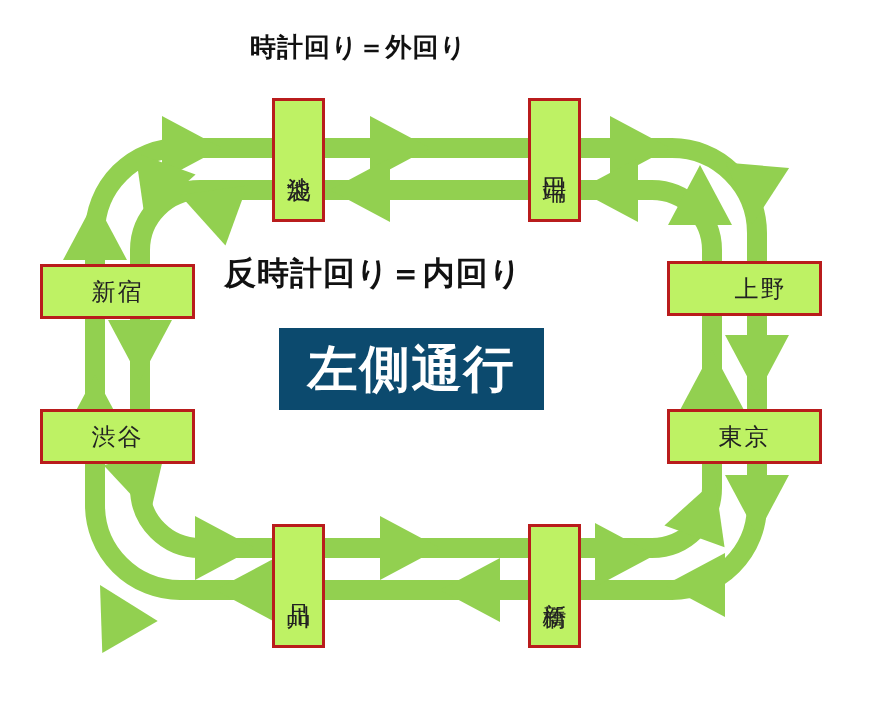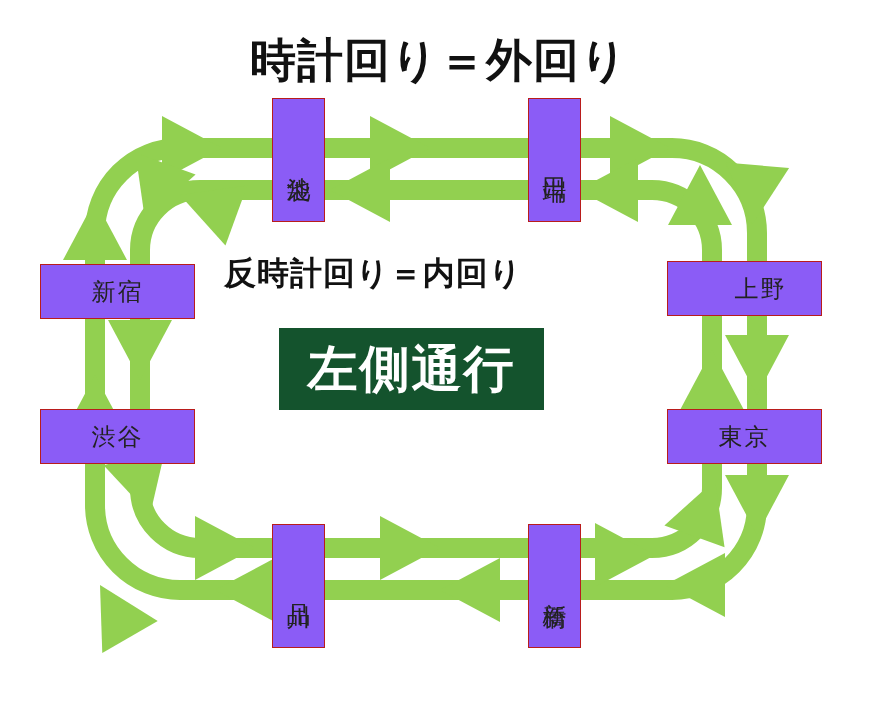--- a/index.html
+++ b/index.html
@@ -24,46 +24,46 @@
     .title {
       position: absolute;
       font-weight: bold;
       color: #111111;
       white-space: nowrap;
       letter-spacing: 1px;
     }
     #title-clockwise {
       left: 250px;
       top: 30px;
-      font-size: 46px;
+      font-size: 26px;
     }
     #title-counter {
       left: 224px;
       top: 252px;
       font-size: 32px;
     }
     #badge {
       position: absolute;
       left: 279px;
       top: 328px;
       width: 265px;
       height: 82px;
-      background: #14532d;
+      background: #0c4a6e;
       color: #ffffff;
       font-size: 50px;
       font-weight: bold;
       display: flex;
       align-items: center;
       justify-content: center;
       letter-spacing: 2px;
     }
     .station {
       position: absolute;
-      background: #8b5cf6;
-      border: 1px solid #b91c1c;
+      background: #bef264;
+      border: 3px solid #b91c1c;
       box-sizing: border-box;
       display: flex;
       align-items: center;
       justify-content: center;
       color: #222222;
       font-size: 24px;
       font-weight: normal;
     }
     .station.h {
       width: 155px;

